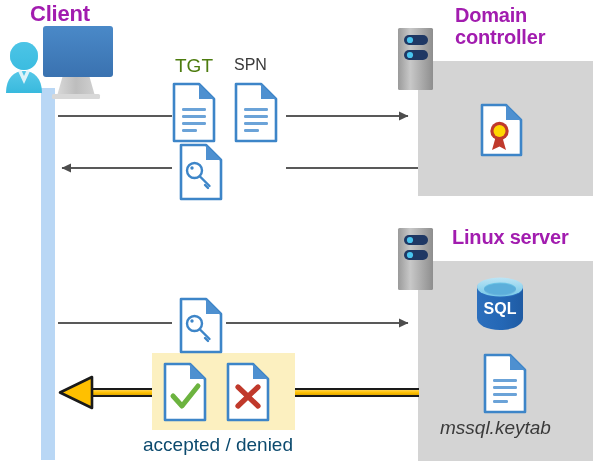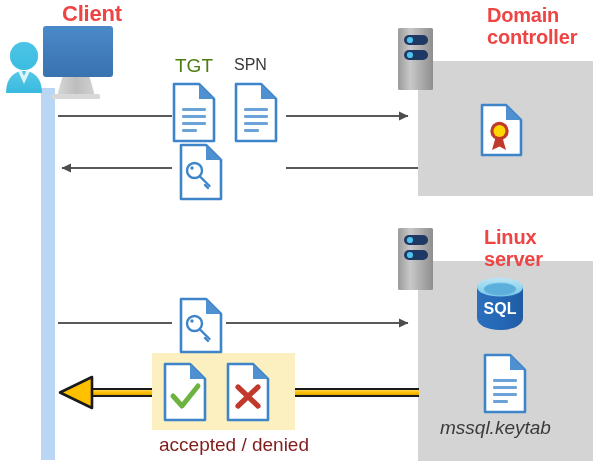--- a/index.html
+++ b/index.html
@@ -16,41 +16,40 @@
     height: 468px;
     background: #ffffff;
     overflow: hidden;
   }
 
   
   .lbl-bold {
     position: absolute;
     font-family: "Liberation Sans", sans-serif;
     font-weight: bold;
-    color: #ef4444;
+    color: #a21caf;
     line-height: 1.12;
     letter-spacing: -0.2px;
-    margin-left: 32px;
   }
   .lbl-plain {
     position: absolute;
     font-family: "Liberation Sans", sans-serif;
     font-weight: normal;
     color: #404040;
     line-height: 1.1;
   }
 
   #client-title { left: 30px; top: 2px; font-size: 22px; }
   #dc-title { left: 455px; top: 4px; font-size: 20px; width: 140px; }
   #linux-title { left: 452px; top: 226px; font-size: 20px; }
 
   #tgt-label { left: 175px; top: 56px; font-size: 19px; color: #4d7c0f; }
   #spn-label { left: 234px; top: 56px; font-size: 16px; color: #3a3a3a; }
   #keytab-label { left: 440px; top: 418px; font-size: 19px; color: #3a3a3a; font-style: italic; }
-  #verdict-label { left: 143px; top: 435px; font-size: 19px; color: #7f1d1d; margin-left: 16px; }
+  #verdict-label { left: 143px; top: 435px; font-size: 19px; color: #0c4a6e; }
 
   
   .gray-panel {
     position: absolute;
     background: #d4d4d4;
   }
   #dc-panel { left: 418px; top: 61px; width: 175px; height: 135px; }
   #linux-panel { left: 418px; top: 261px; width: 175px; height: 200px; }
 
   

